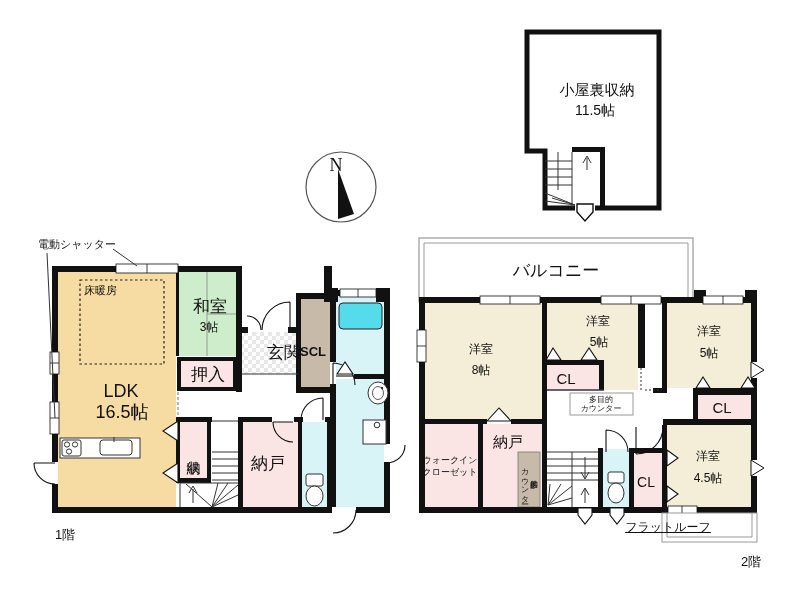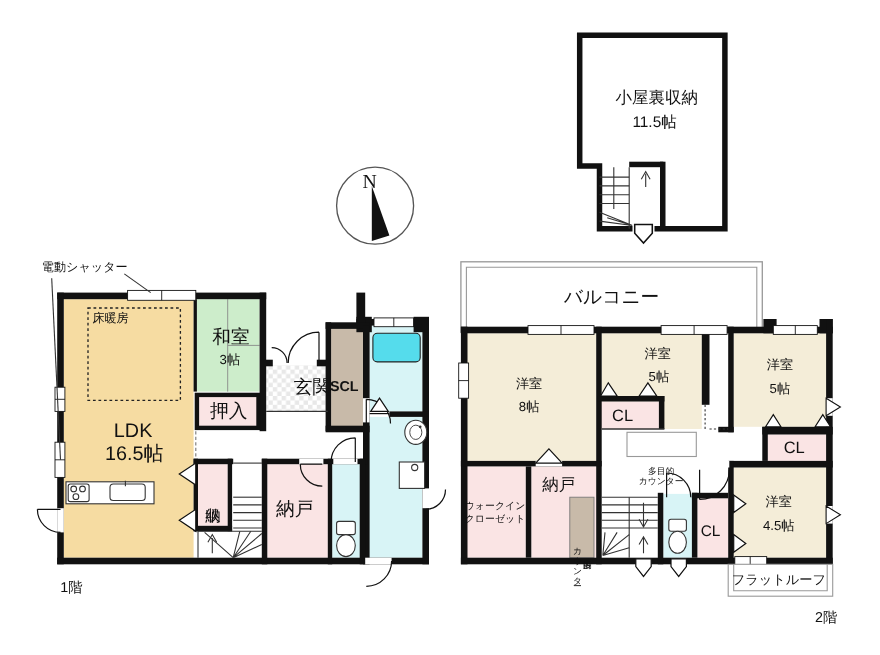--- a/index.html
+++ b/index.html
@@ -6,21 +6,21 @@
   #stage{position:relative;width:800px;height:595px;background:#ffffff;overflow:hidden;
          font-family:"Liberation Sans",sans-serif;color:#111;}
   #plan-svg{position:absolute;left:0;top:0;}
   .lbl{position:absolute;transform:translate(-50%,-50%);white-space:nowrap;
        text-align:center;line-height:1;color:#111;}
   .lbl.left{transform:translate(0,-50%);text-align:left;}
   .vlbl{position:absolute;transform:translate(-50%,-50%);white-space:nowrap;
         writing-mode:vertical-rl;text-orientation:upright;line-height:1;color:#111;}
   .f17{font-size:17px;} .f16{font-size:12px;} .f15{font-size:15px;}
   .f14{font-size:14px;} .f13{font-size:13px;} .f12{font-size:12px;}
-  .f11{font-size:11px;} .f9{font-size:9px;} .f8{font-size:8px;margin-top:29px;}
+  .f11{font-size:11px;} .f9{font-size:9px;} .f8{font-size:8px;}
   .f18{font-size:18px;}
   .serif{font-family:"Liberation Serif",serif;}
 </style>
 </head>
 <body>
 
 <div id="stage">
 <svg id="plan-svg" width="800" height="595" viewBox="0 0 800 595">
   <defs>
     <pattern id="tilePat" width="8" height="8" patternUnits="userSpaceOnUse">
@@ -302,15 +302,15 @@
   <div class="lbl f16" style="left:709px;top:353px;">5帖</div>
   <div class="lbl f15" style="left:722px;top:407px;">CL</div>
   <div class="lbl f9" style="left:450px;top:460px;font-family:Liberation Serif, serif;">ウォークイン</div>
   <div class="lbl f9" style="left:450px;top:472px;">クローゼット</div>
   <div class="lbl f15" style="left:508px;top:441px;">納戸</div>
   <div class="vlbl f8" style="left:533px;top:474px;">多目的</div>
   <div class="vlbl f8" style="left:524px;top:481px;">カウンター</div>
   <div class="lbl f14" style="left:646px;top:482px;">CL</div>
   <div class="lbl f16" style="left:708px;top:456px;">洋室</div>
   <div class="lbl f16" style="left:708px;top:478px;">4.5帖</div>
-  <div class="lbl f12" style="left:708px;top:527px;">フラットルーフ</div>
+  <div class="lbl f12" style="left:668px;top:527px;text-decoration:underline;">フラットルーフ</div>
   <div class="lbl f13" style="left:751px;top:561px;">2階</div>
 </div>
 
 </body></html>

